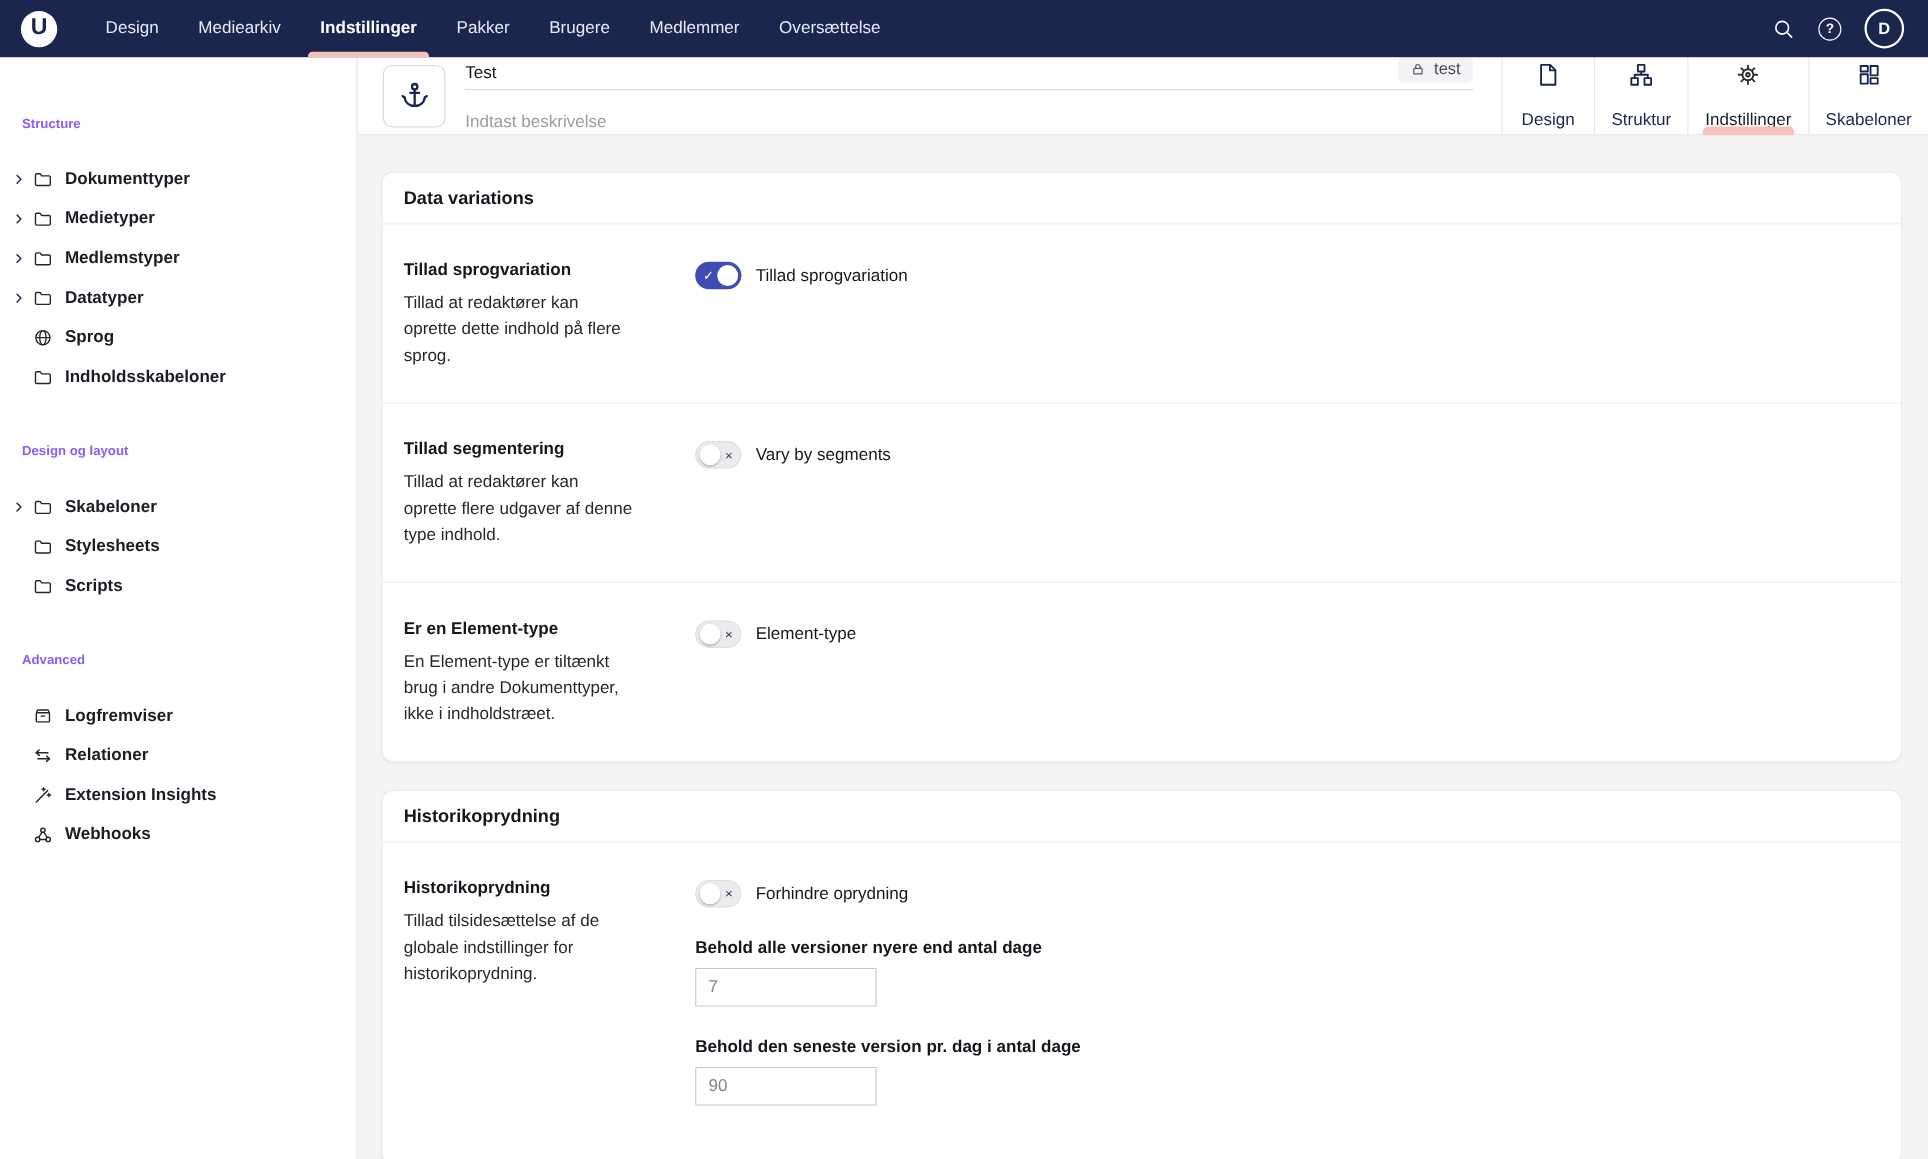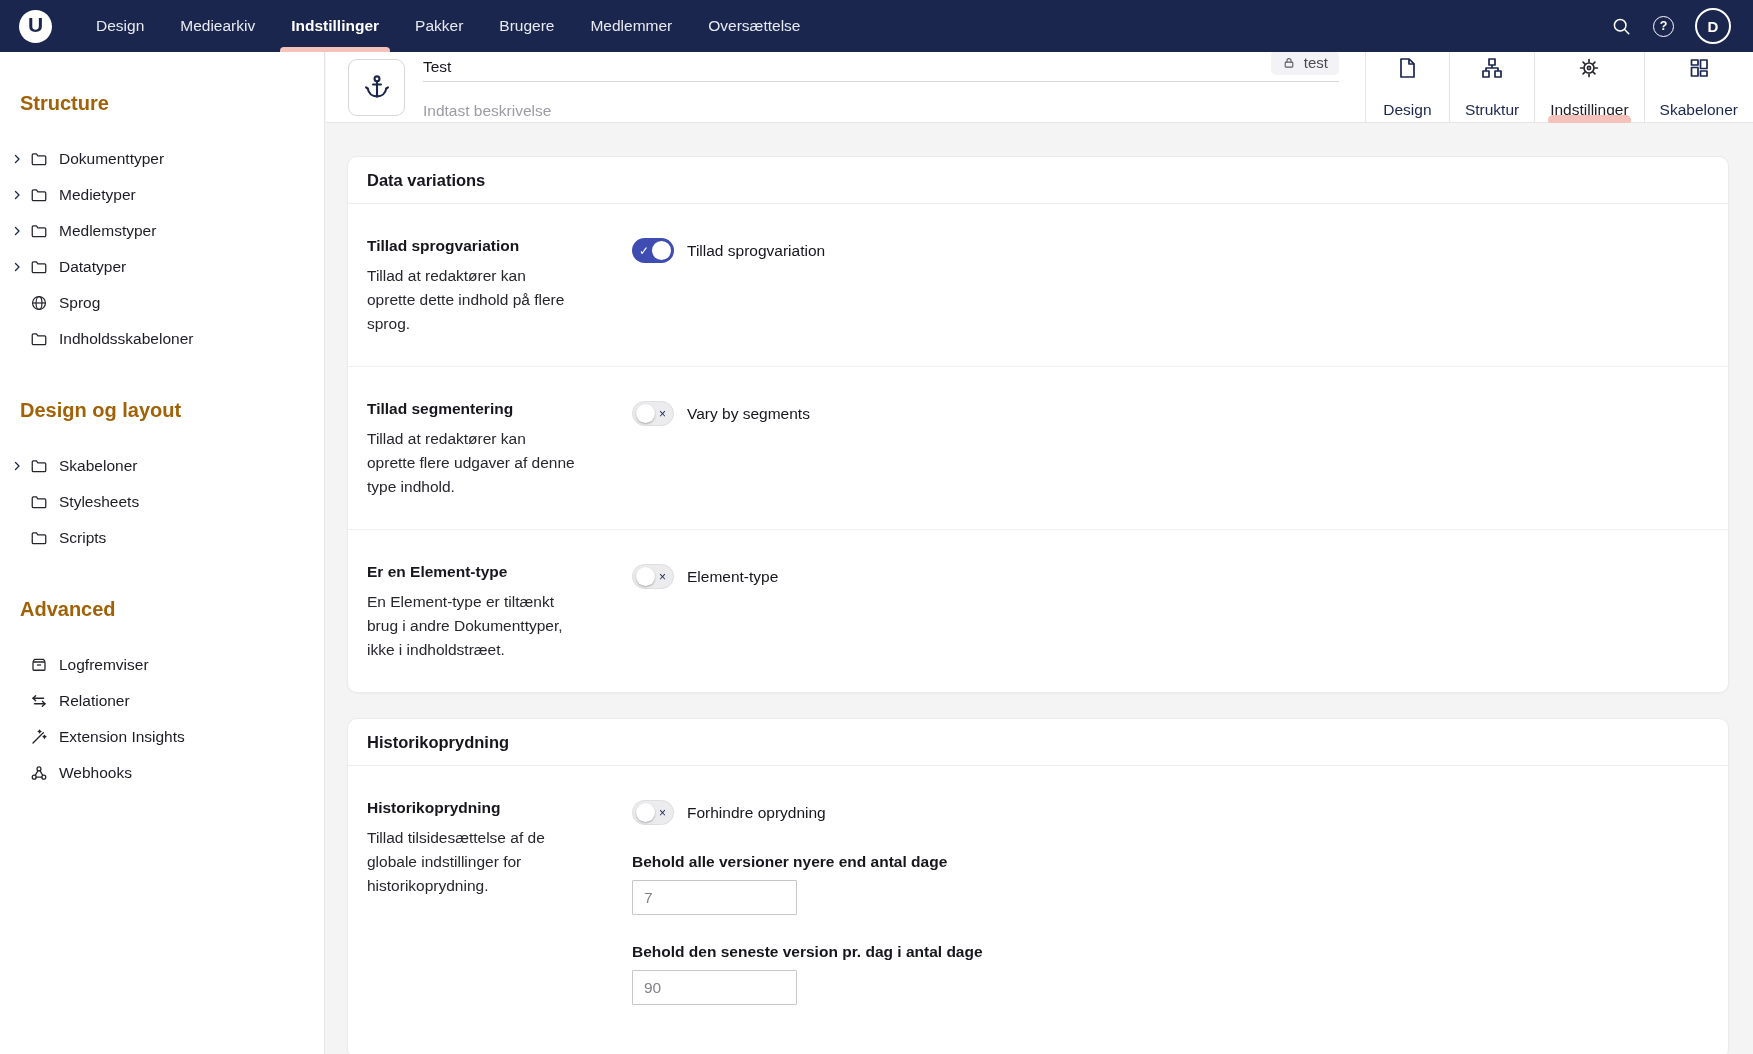--- a/index.html
+++ b/index.html
@@ -44,32 +44,32 @@
   }
 
   
   .sidebar {
     position:fixed; top:52px; left:0; width:325px; bottom:0;
     background:#ffffff; border-right:1px solid #e5e5e8;
     padding-top:36px; overflow:hidden;
   }
   .section { margin-bottom:10px; }
   .section-title {
-    font-size:20px; font-weight:bold; color:#a16207;
-    margin:4px 0 26px 20px;
+    font-size:12px; font-weight:bold; color:#8b5cf6;
+    margin:17px 0 26px 20px;
   }
   .section + .section .section-title { margin-top:42px; }
   .side-item {
     display:flex; align-items:center; height:36px; padding-left:8px;
     font-size:15.5px; color:#1c1c24; cursor:pointer;
   }
   .chev { width:18px; display:flex; justify-content:center; }
   .chev.empty { visibility:hidden; }
   .sicon { width:20px; margin:0 10px 0 3px; color:#25252c; display:flex; justify-content:center; }
-  .slabel { white-space:nowrap; }
+  .slabel { white-space:nowrap;font-weight:bold; }
 
   
   .main { position:fixed; top:52px; left:326px; right:0; bottom:0; background:#f4f4f5; }
   .doc-header {
     height:71px; background:#ffffff; border-bottom:1px solid #e5e5e8;
     display:flex; align-items:stretch;
   }
   .doc-header-left { flex:1; display:flex; align-items:center; padding:0 26px 0 22px; }
   .anchor-box {
     width:57px; height:57px; border:1px solid #d7d7da; border-radius:9px;

